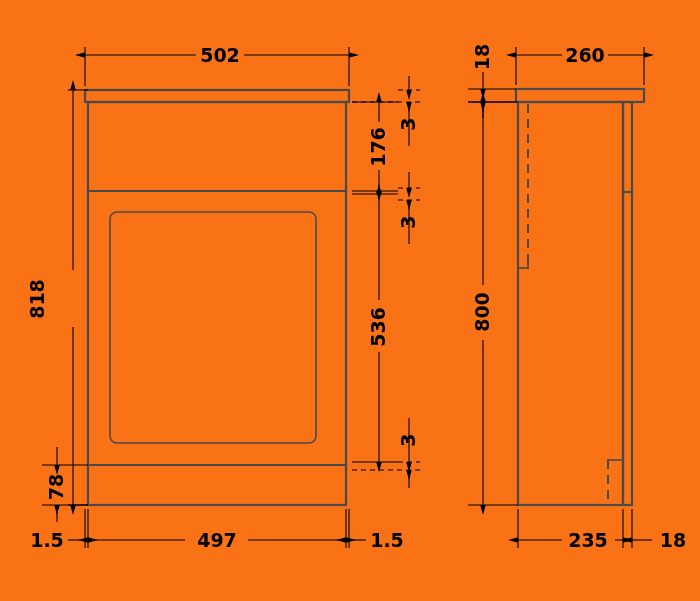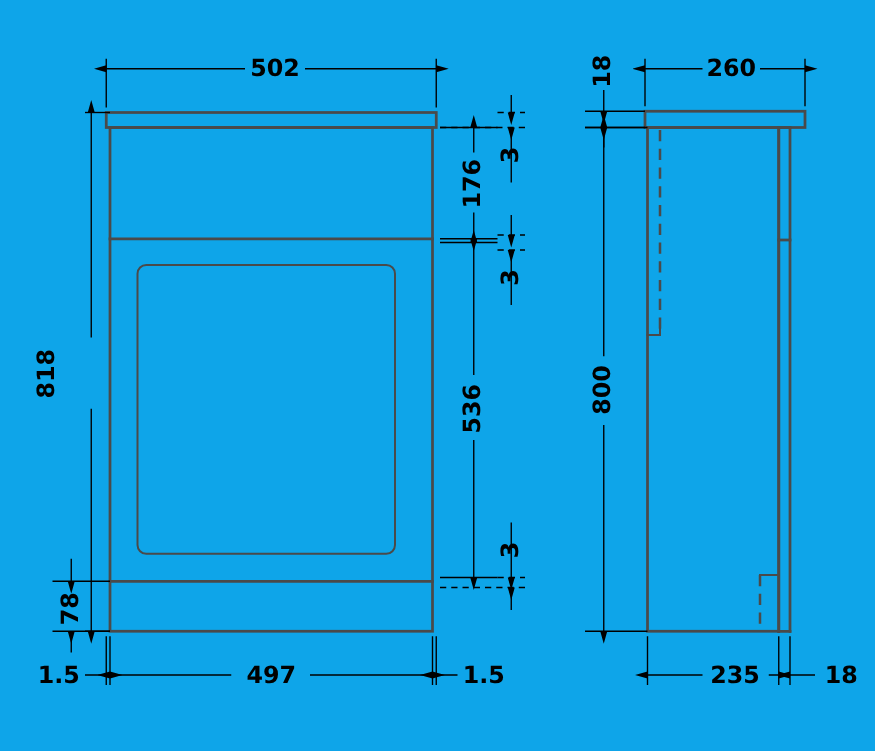--- a/index.html
+++ b/index.html
@@ -7,21 +7,21 @@
     padding: 0;
     background: #ffffff;
   }
   body {
     font-family: "DejaVu Sans", sans-serif;
   }
   #drawing-root {
     position: relative;
     width: 700px;
     height: 601px;
-    background: #0ea5e9;
+    background: #f97316;
     overflow: hidden;
   }
   svg.cad {
     display: block;
     width: 700px;
     height: 601px;
   }
   .obj {
     fill: none;
     stroke: #4a4a4a;

